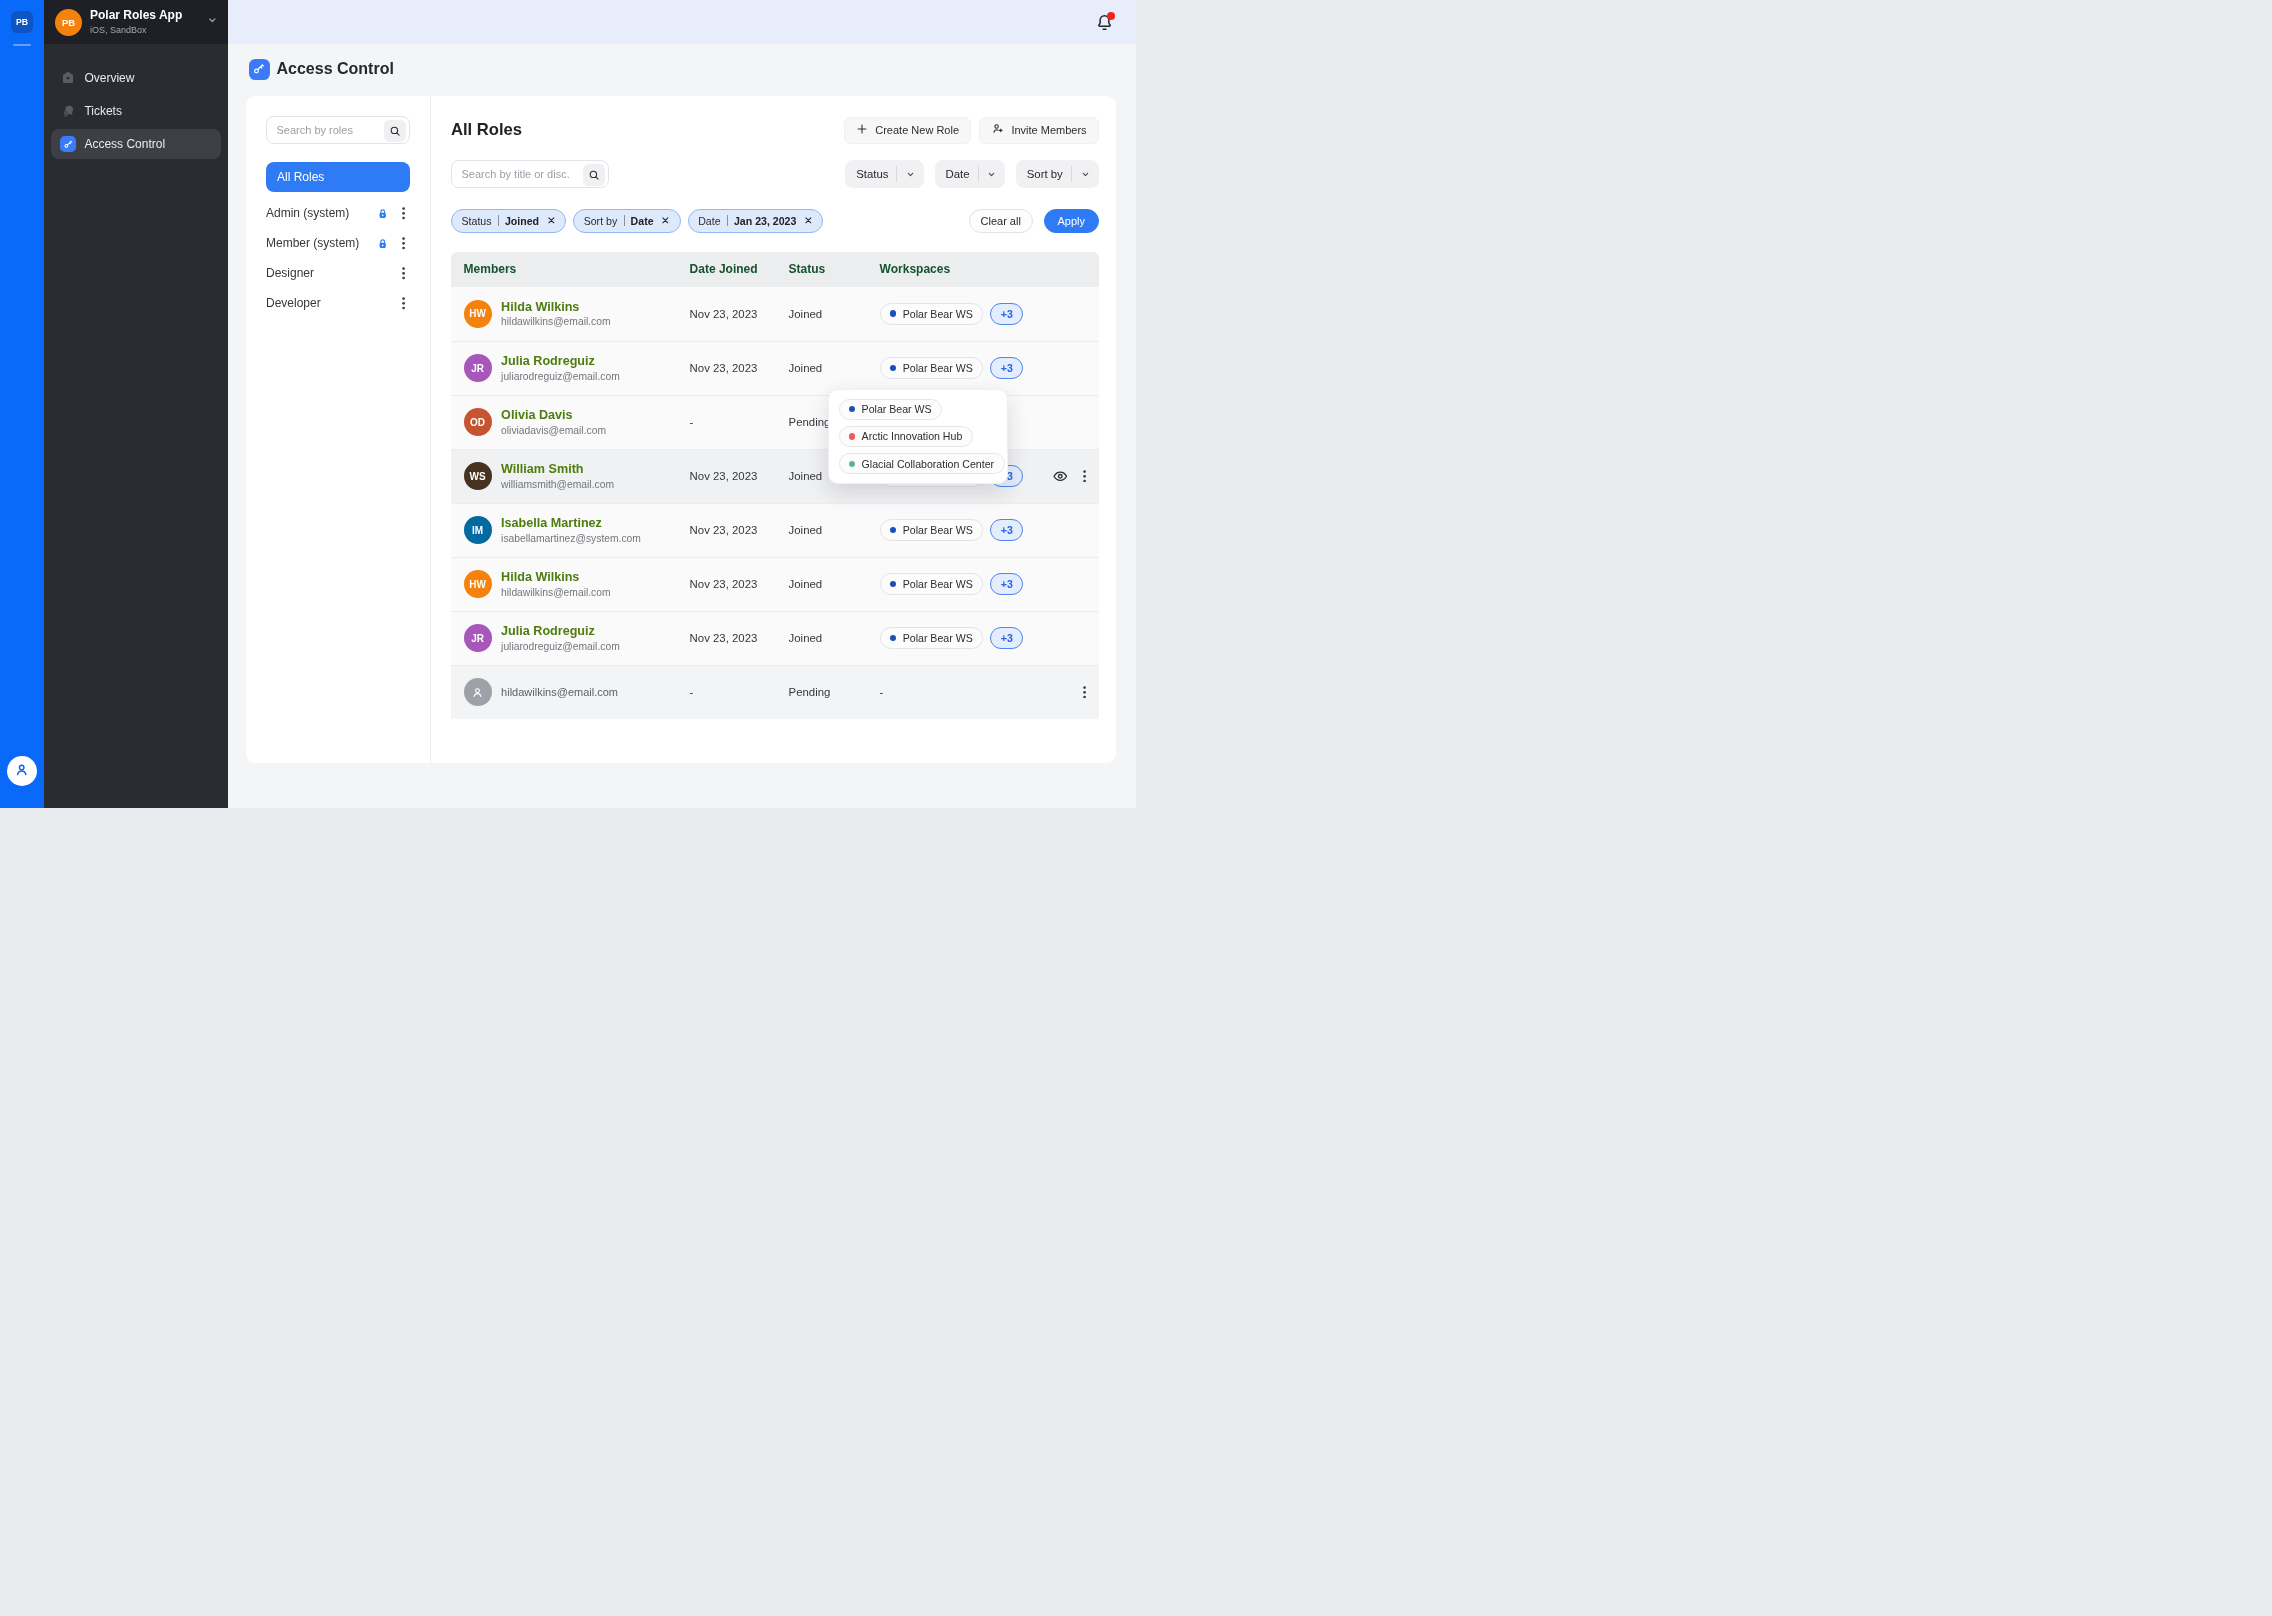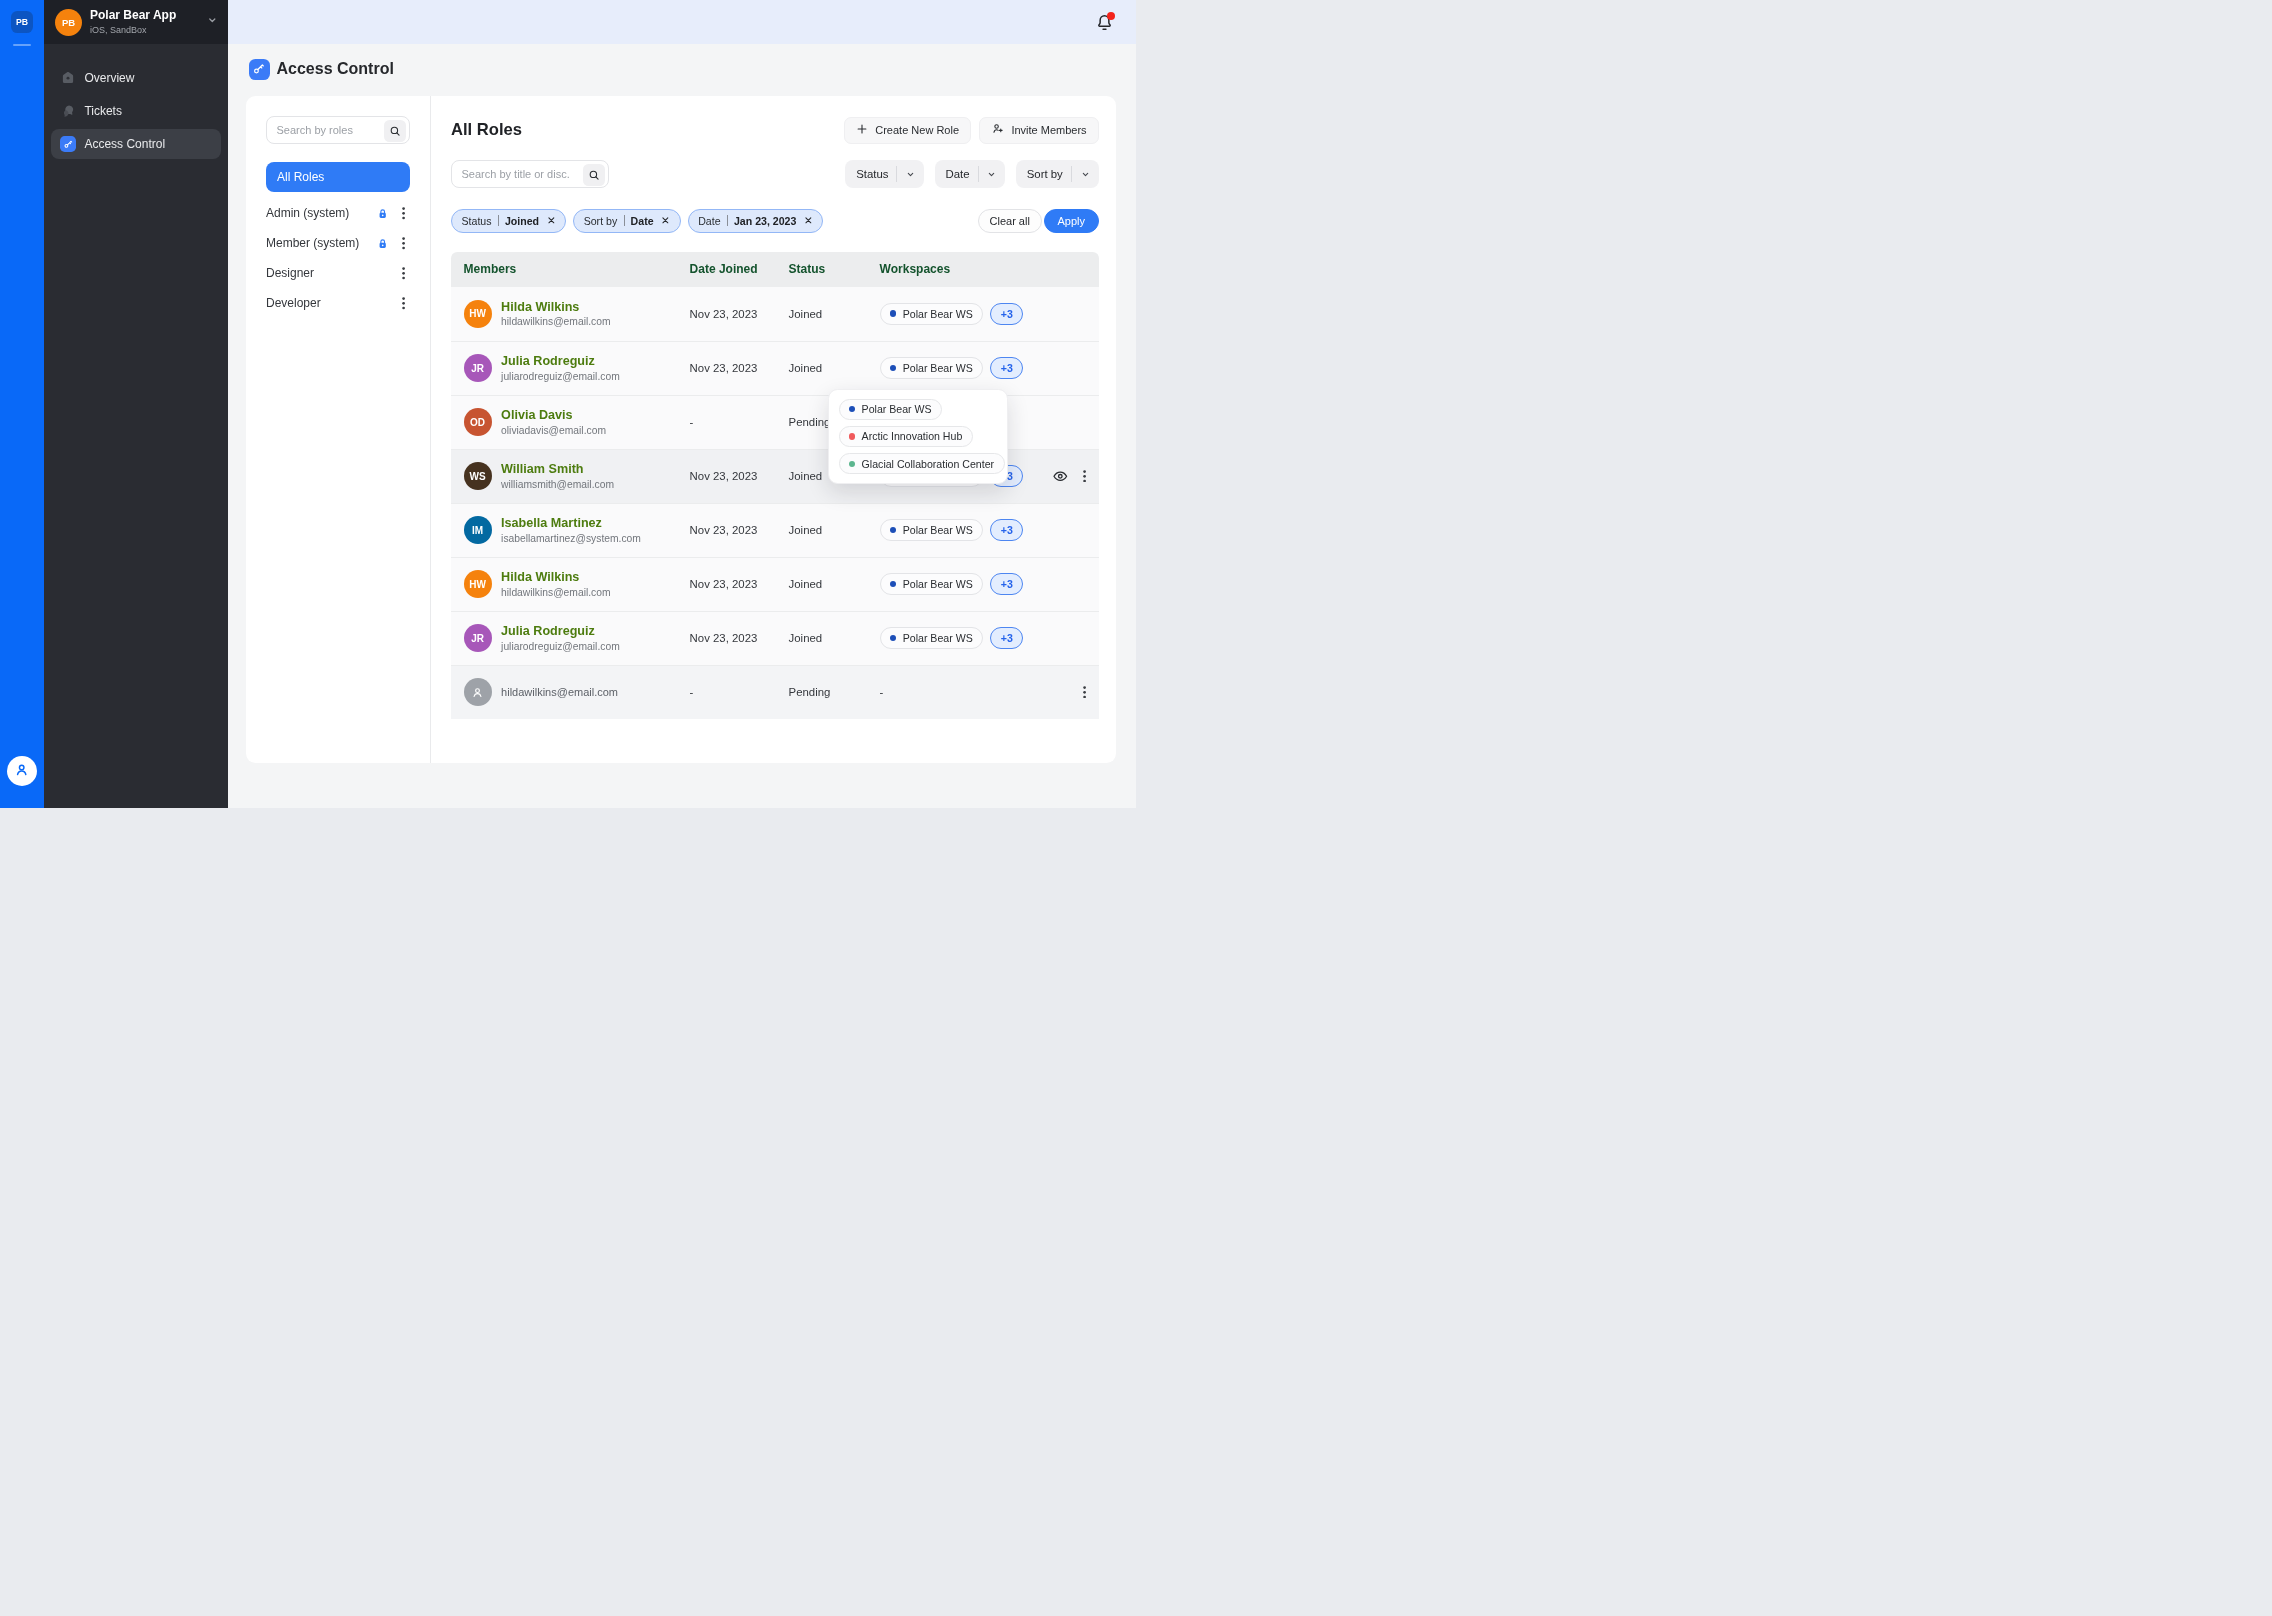--- a/index.html
+++ b/index.html
@@ -74,21 +74,21 @@
     padding:0 8px 0 11px; font-size:11.4px; color:#26282C; cursor:pointer; }
   .select .sep { width:0.8px; height:16px; background:#D9DADE; }
 
   .chips-row { margin-top:20.5px; display:flex; align-items:center; }
   .chip { height:24px; display:inline-flex; align-items:center; gap:6.3px; padding:0 9.5px; border-radius:12px;
     background:#DEE9FC; border:1.2px solid #93B7F6; margin-right:7px; cursor:pointer; }
   .chip .c-label { font-size:10.6px; color:#2A2D31; }
   .chip .c-sep { width:0.8px; height:11px; background:#8A8F98; }
   .chip .c-value { font-size:10.6px; font-weight:700; color:#202226; }
   .chip .c-x { display:flex; margin-left:1.6px; cursor:pointer; }
-  .chips-actions { margin-left:auto; display:flex; gap:2px; }
+  .chips-actions { margin-left:auto; display:flex; gap:11px; }
   .btn-clear { height:24px; padding:0 11px; border-radius:12px; background:#FDFDFD; border:0.8px solid #E2E3E6;
     font-size:11px; font-weight:500; color:#26282C; display:inline-flex; align-items:center; cursor:pointer; }
   .btn-apply { height:24px; padding:0 12.6px; border-radius:12px; background:#2F7BF6; border:0.8px solid #2F7BF6;
     font-size:11px; font-weight:500; color:#fff; display:inline-flex; align-items:center; cursor:pointer; }
 
   
   .table { margin-top:19px; }
   .t-head { height:35px; background:#ECEDEE; border-radius:6.3px 6.3px 0 0; display:grid;
     grid-template-columns:226px 99px 91px 1fr 50px; align-items:center; padding:0 12.6px; }
   .t-head .th { font-size:12px; font-weight:700; color:#14532d; }
@@ -139,21 +139,21 @@
             <path d="M6.3 18.6c.7-3.1 3-4.9 5.7-4.9s5 1.8 5.7 4.9" fill="none" stroke="#0969F8" stroke-width="2" stroke-linecap="round"></path>
           </svg>
       </span>
     </div>
   </div>
 
   <div class="sidebar">
     <div class="sidebar-header">
       <div class="app-avatar">PB</div>
       <div class="app-meta">
-        <div class="app-name">Polar Bear App</div>
+        <div class="app-name">Polar Roles App</div>
         <div class="app-sub">iOS, SandBox</div>
       </div>
       <span>
         <svg width="12.6" height="12.6" viewBox="0 0 20 20">
             <path d="M6 8l4 4 4-4" fill="none" stroke="#9A9DA3" stroke-width="2" stroke-linecap="round" stroke-linejoin="round"></path>
           </svg>
       </span>
     </div>
     <div class="sidebar-nav" id="sidebar-nav">
         <div class="nav-item">

